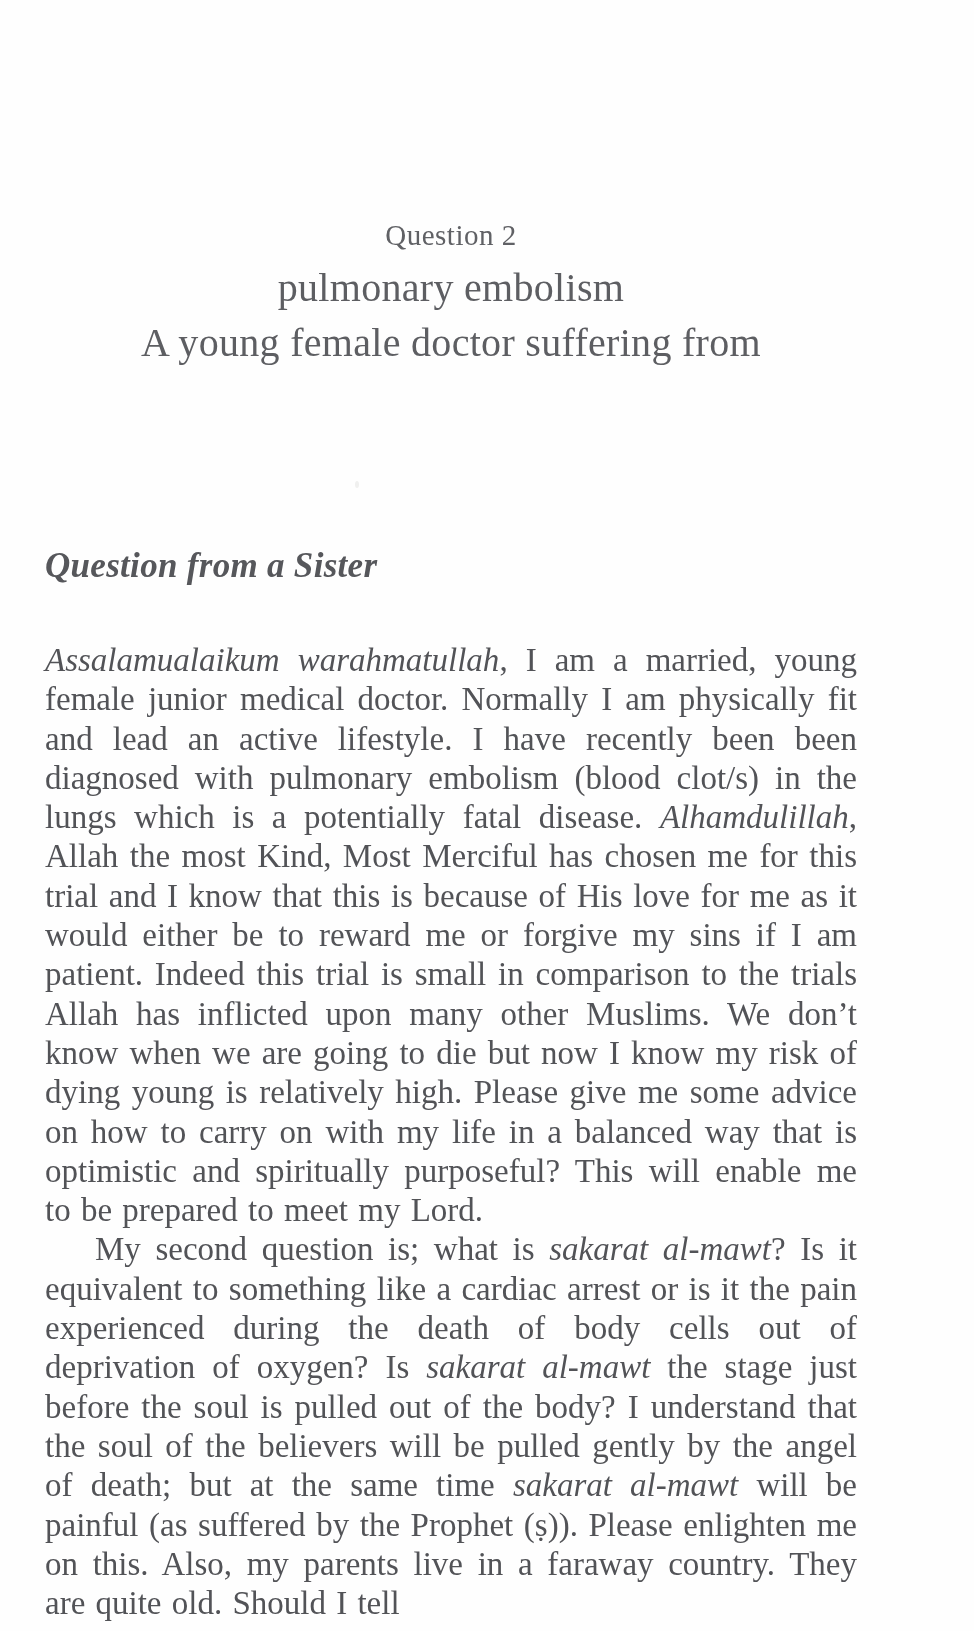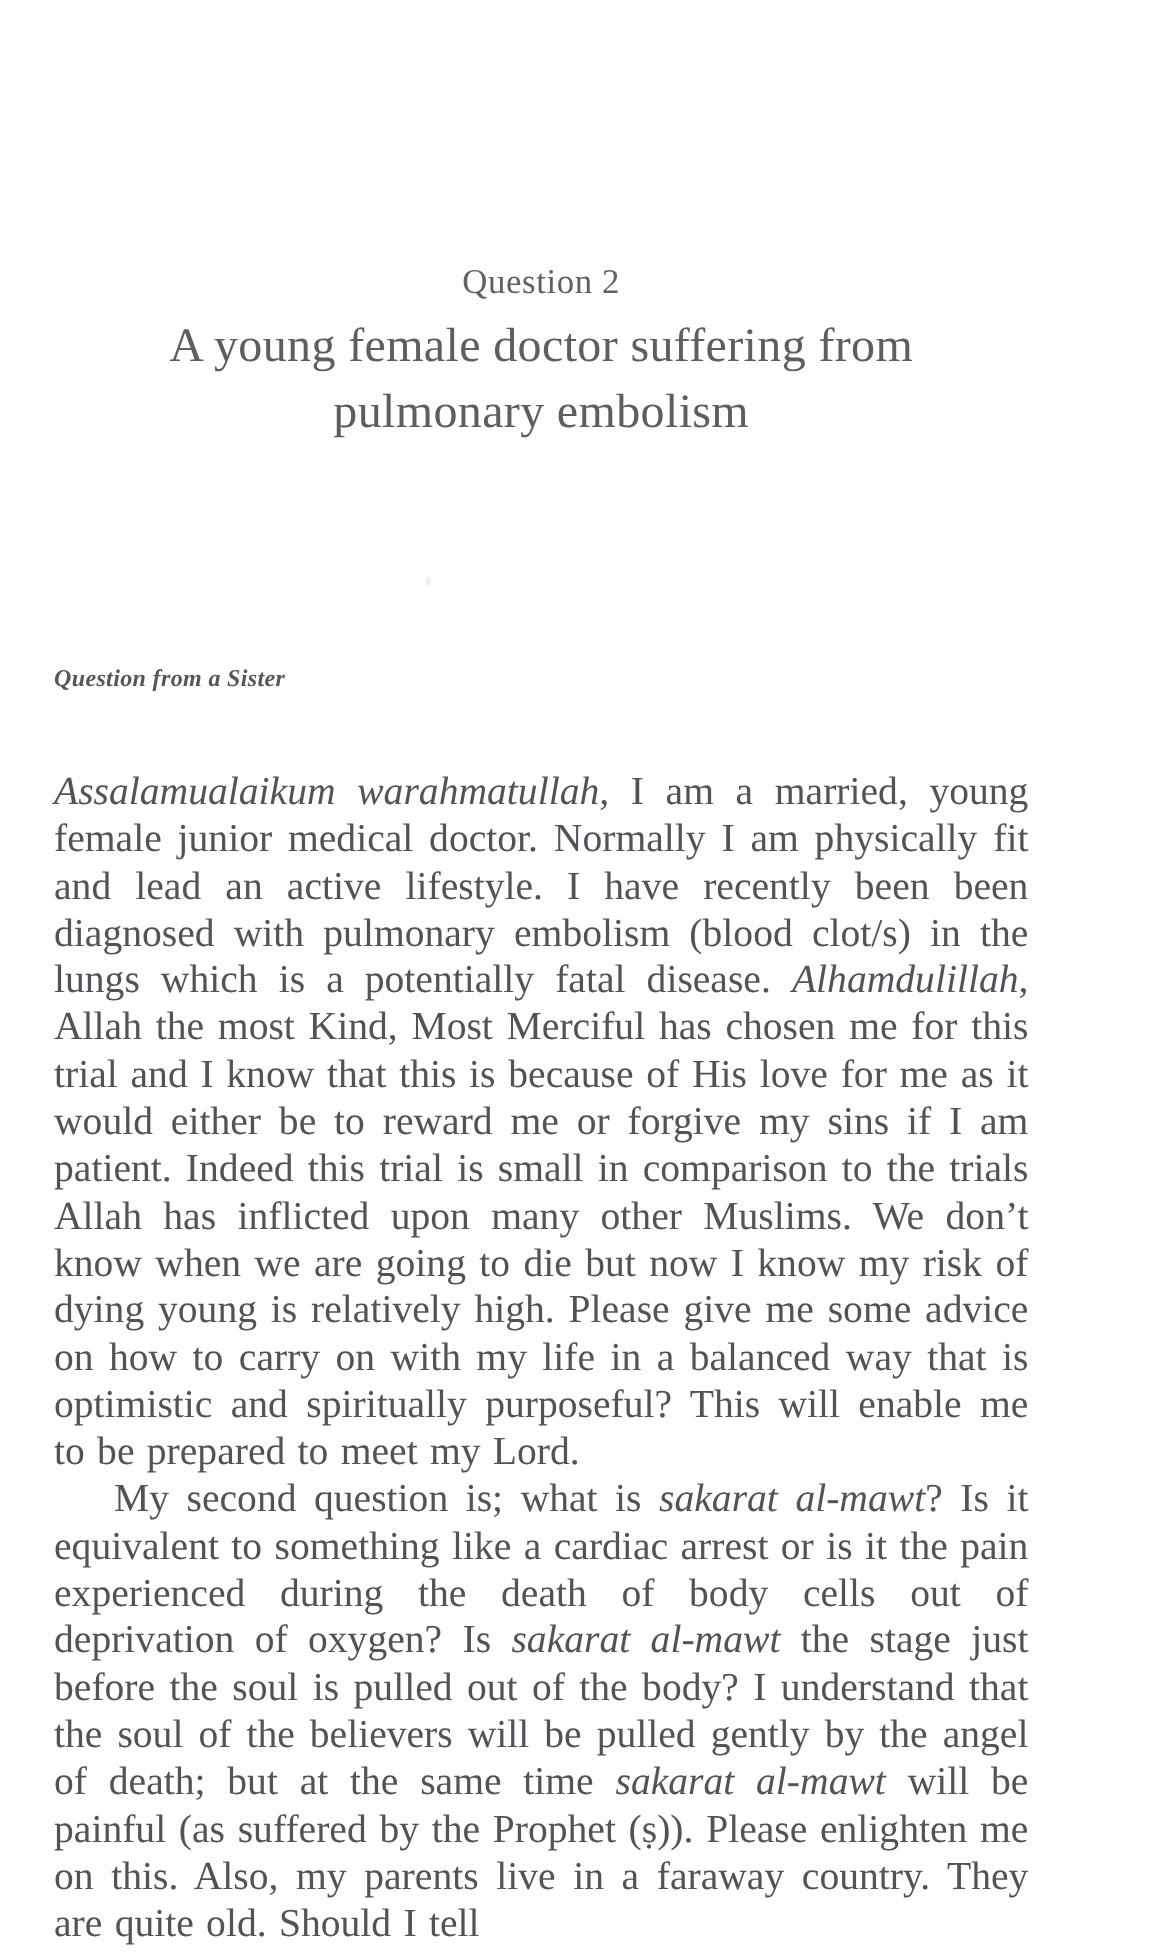--- a/index.html
+++ b/index.html
@@ -36,21 +36,21 @@
     line-height: 55px;
     font-weight: 400;
     color: #5d5e62;
     letter-spacing: 0.3px;
   }
   .title-line {
     display: block;
   }
   .section-heading {
     margin: 178px 0 0 0;
-    font-size: 20px;
+    font-size: 35px;
     line-height: 36px;
     font-style: italic;
     font-weight: 700;
     color: #56575b;
     letter-spacing: 0.3px;
   }
   .body-text {
     margin-top: 57px;
     font-size: 33px;
     line-height: 39.3px;
@@ -85,22 +85,22 @@
   }
 </style>
 </head>
 <body>
 
 <div class="page">
   <div class="scan-speck"></div>
   <div class="content">
     <div class="kicker">Question 2</div>
     <h1 class="title">
+      <span class="title-line">pulmonary embolism</span>
       <span class="title-line">A young female doctor suffering from</span>
-      <span class="title-line">pulmonary embolism</span>
     </h1>
     <h2 class="section-heading">Question from a Sister</h2>
     <div class="body-text">
         <p class="body-para"><span class="it">Assalamualaikum warahmatullah</span><span>, I am a married, young female junior medical doctor. Normally I am physically fit and lead an active lifestyle. I have recently been been diagnosed with pulmonary embolism (blood clot/s) in the lungs which is a potentially fatal disease. </span><span class="it">Alhamdulillah</span><span>, Allah the most Kind, Most Merciful has chosen me for this trial and I know that this is because of His love for me as it would either be to reward me or forgive my sins if I am patient. Indeed this trial is small in comparison to the trials Allah has inflicted upon many other Muslims. We don’t know when we are going to die but now I know my risk of dying young is relatively high. Please give me some advice on how to carry on with my life in a balanced way that is optimistic and spiritually purposeful? This will enable me to be prepared to meet my Lord.</span></p>
         <p class="body-para indent"><span>My second question is; what is </span><span class="it">sakarat al-mawt</span><span>? Is it equivalent to something like a cardiac arrest or is it the pain experienced during the death of body cells out of deprivation of oxygen? Is </span><span class="it">sakarat al-mawt</span><span> the stage just before the soul is pulled out of the body? I understand that the soul of the believers will be pulled gently by the angel of death; but at the same time </span><span class="it">sakarat al-mawt</span><span> will be painful (as suffered by the Prophet (ṣ)). Please enlighten me on this. Also, my parents live in a faraway country. They are quite old. Should I tell</span></p>
       </div>
     <div class="page-number">5</div>
   </div>
 </div>
 

